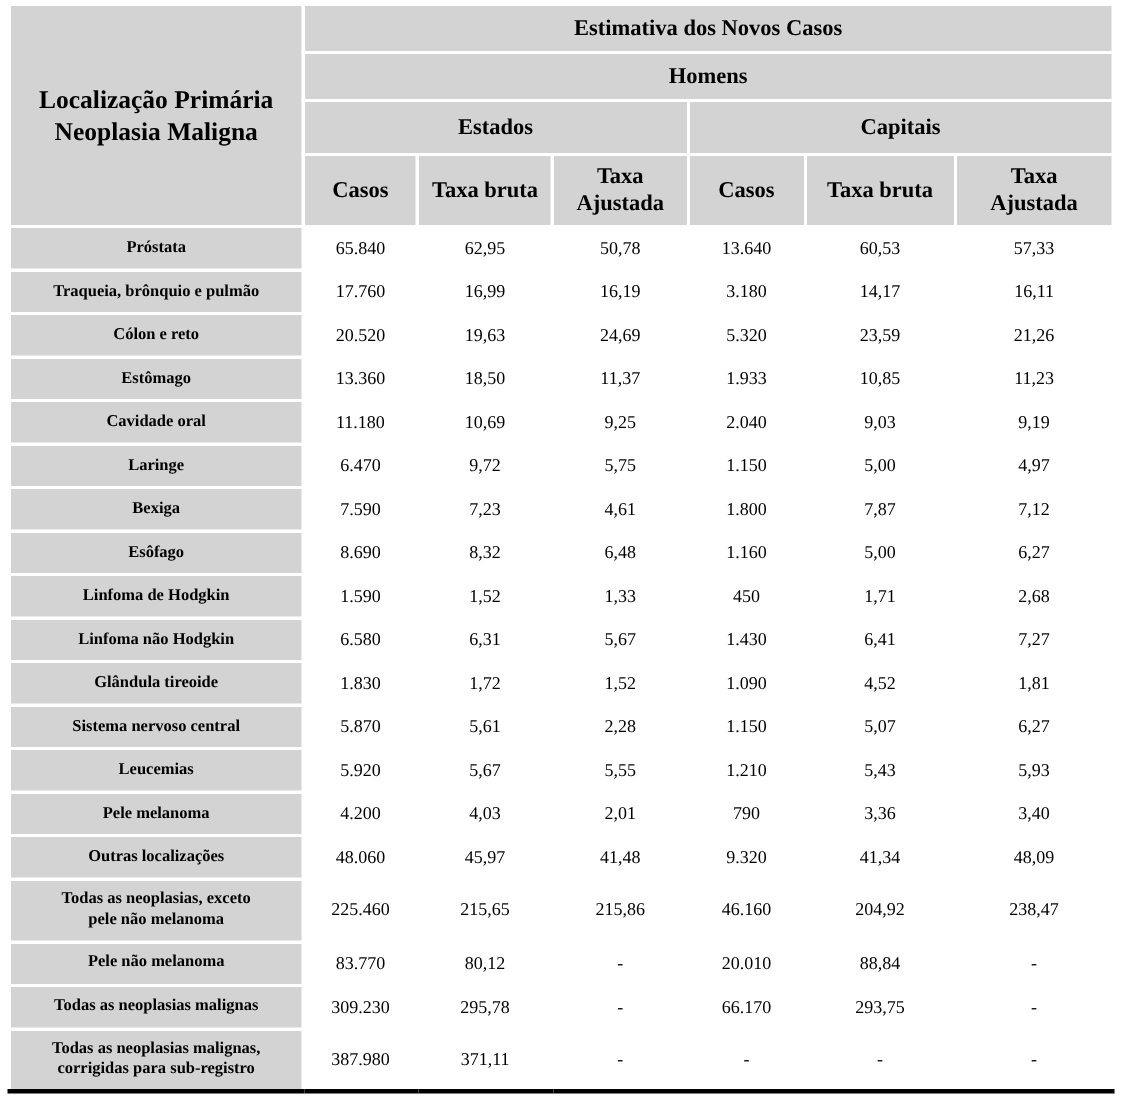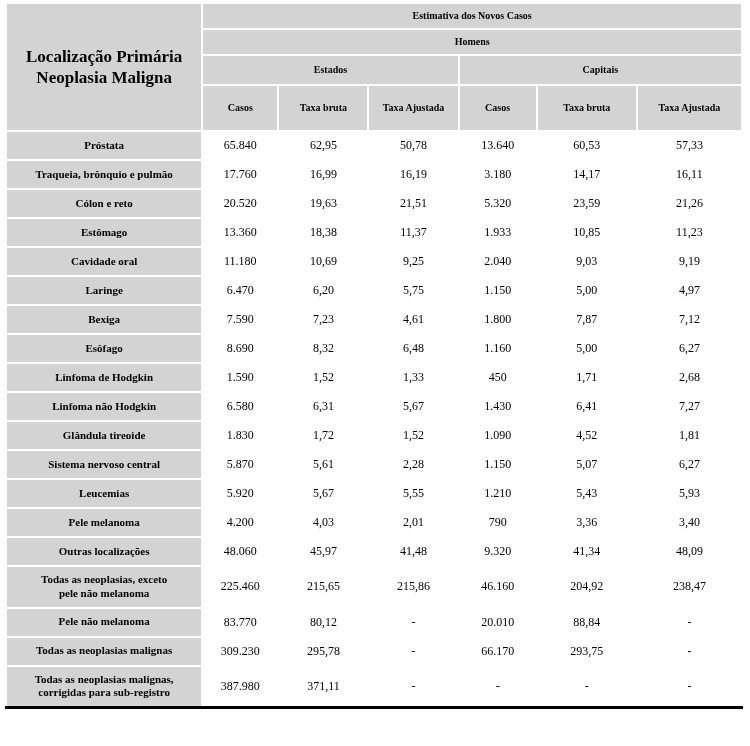--- a/index.html
+++ b/index.html
@@ -25,21 +25,21 @@
   .tbl td {
     border: 2px solid #ffffff; 
     text-align: center;
     vertical-align: middle;
     overflow: hidden;
   }
   
   .hdr {
     background: #d3d3d3;
     font-weight: bold;
-    font-size: 10px;
+    font-size: 15px;
     line-height: 1.2;
   }
   .corner {
     background: #d3d3d3;
     font-weight: bold;
     font-size: 17px;
     line-height: 1.25;
     white-space: pre-line;
     border-top: 2px solid #000;
     border-bottom: 3px solid #000;
@@ -125,47 +125,47 @@
           <td class="data-cell">16,99</td>
           <td class="data-cell">16,19</td>
           <td class="data-cell">3.180</td>
           <td class="data-cell">14,17</td>
           <td class="data-cell">16,11</td>
         </tr>
         <tr>
           <td class="row-label">Cólon e reto</td>
           <td class="data-cell">20.520</td>
           <td class="data-cell">19,63</td>
-          <td class="data-cell">21,51</td>
+          <td class="data-cell">24,69</td>
           <td class="data-cell">5.320</td>
           <td class="data-cell">23,59</td>
           <td class="data-cell">21,26</td>
         </tr>
         <tr>
           <td class="row-label">Estômago</td>
           <td class="data-cell">13.360</td>
-          <td class="data-cell">18,38</td>
+          <td class="data-cell">18,50</td>
           <td class="data-cell">11,37</td>
           <td class="data-cell">1.933</td>
           <td class="data-cell">10,85</td>
           <td class="data-cell">11,23</td>
         </tr>
         <tr>
           <td class="row-label">Cavidade oral</td>
           <td class="data-cell">11.180</td>
           <td class="data-cell">10,69</td>
           <td class="data-cell">9,25</td>
           <td class="data-cell">2.040</td>
           <td class="data-cell">9,03</td>
           <td class="data-cell">9,19</td>
         </tr>
         <tr>
           <td class="row-label">Laringe</td>
           <td class="data-cell">6.470</td>
-          <td class="data-cell">6,20</td>
+          <td class="data-cell">9,72</td>
           <td class="data-cell">5,75</td>
           <td class="data-cell">1.150</td>
           <td class="data-cell">5,00</td>
           <td class="data-cell">4,97</td>
         </tr>
         <tr>
           <td class="row-label">Bexiga</td>
           <td class="data-cell">7.590</td>
           <td class="data-cell">7,23</td>
           <td class="data-cell">4,61</td>

